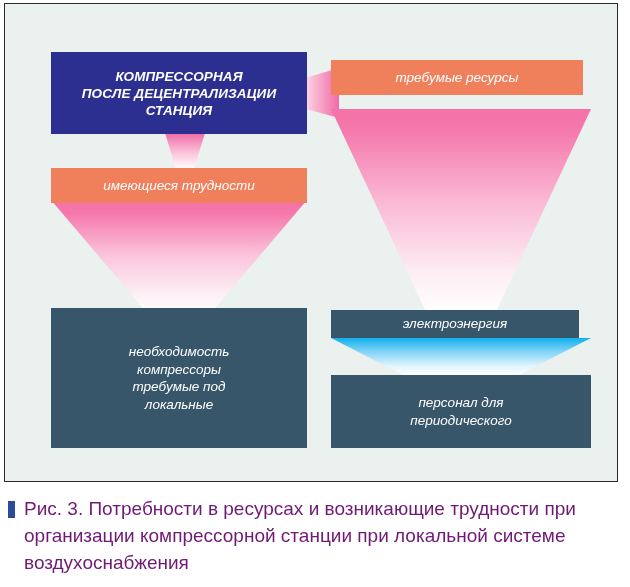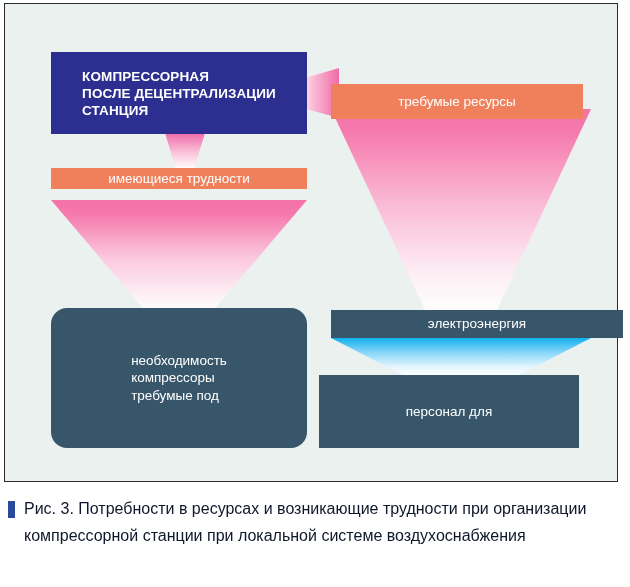--- a/index.html
+++ b/index.html
@@ -33,22 +33,24 @@
     box-sizing: border-box;
   }
 
   
   .box {
     position: absolute;
     box-sizing: border-box;
     display: flex;
     align-items: center;
     justify-content: center;
+    text-align: center;
     color: #ffffff;
     z-index: 5;
+    font-style: italic;
   }
 
   .box-navy {
     background: #2c2f8f;
     font-weight: bold;
     font-size: 13.5px;
     line-height: 17px;
     letter-spacing: 0.1px;
   }
 
@@ -69,22 +71,22 @@
     position: absolute;
     z-index: 2;
   }
 
   
   #caption {
     position: absolute;
     left: 8px;
     top: 495px;
     width: 610px;
-    color: #0f172a;
-    font-size: 16px;
+    color: #701a75;
+    font-size: 19px;
     line-height: 27px;
   }
   #caption-marker {
     position: absolute;
     left: 0px;
     top: 6px;
     width: 7px;
     height: 17px;
     background: #2b4a9b;
   }
@@ -161,43 +163,45 @@
     </svg>
 
     <div class="box box-navy" style="left:46px; top:48px; width:256px; height:82px;">
       <div>
         <div>КОМПРЕССОРНАЯ</div>
         <div>ПОСЛЕ ДЕЦЕНТРАЛИЗАЦИИ</div>
         <div>СТАНЦИЯ</div>
       </div>
     </div>
 
-    <div class="box box-orange" style="left:326px; top:80px; width:252px; height:35px;">
+    <div class="box box-orange" style="left:326px; top:56px; width:252px; height:35px;">
       <span>требумые ресурсы</span>
     </div>
 
-    <div class="box box-orange" style="left:46px; top:164px; width:256px; height:21px;">
+    <div class="box box-orange" style="left:46px; top:164px; width:256px; height:35px;">
       <span>имеющиеся трудности</span>
     </div>
 
-    <div class="box box-teal" style="left:46px; top:304px; width:256px; height:140px;border-radius:16px;">
+    <div class="box box-teal" style="left:46px; top:304px; width:256px; height:140px;">
       <div>
         <div>необходимость</div>
         <div>компрессоры</div>
         <div>требумые под</div>
+        <div>локальные</div>
       </div>
     </div>
 
-    <div class="box box-teal" style="left:326px; top:306px; width:292px; height:28px;">
+    <div class="box box-teal" style="left:326px; top:306px; width:248px; height:28px;">
       <span>электроэнергия</span>
     </div>
 
-    <div class="box box-teal" style="left:314px; top:371px; width:260px; height:73px;">
+    <div class="box box-teal" style="left:326px; top:371px; width:260px; height:73px;">
       <div>
         <div>персонал для</div>
+        <div>периодического</div>
       </div>
     </div>
 
   </div>
 
   <div id="caption">
     <span id="caption-marker"></span>
     <span id="caption-text">Рис. 3. Потребности в ресурсах и возникающие трудности при организации компрессорной станции при локальной системе воздухоснабжения</span>
   </div>
 

